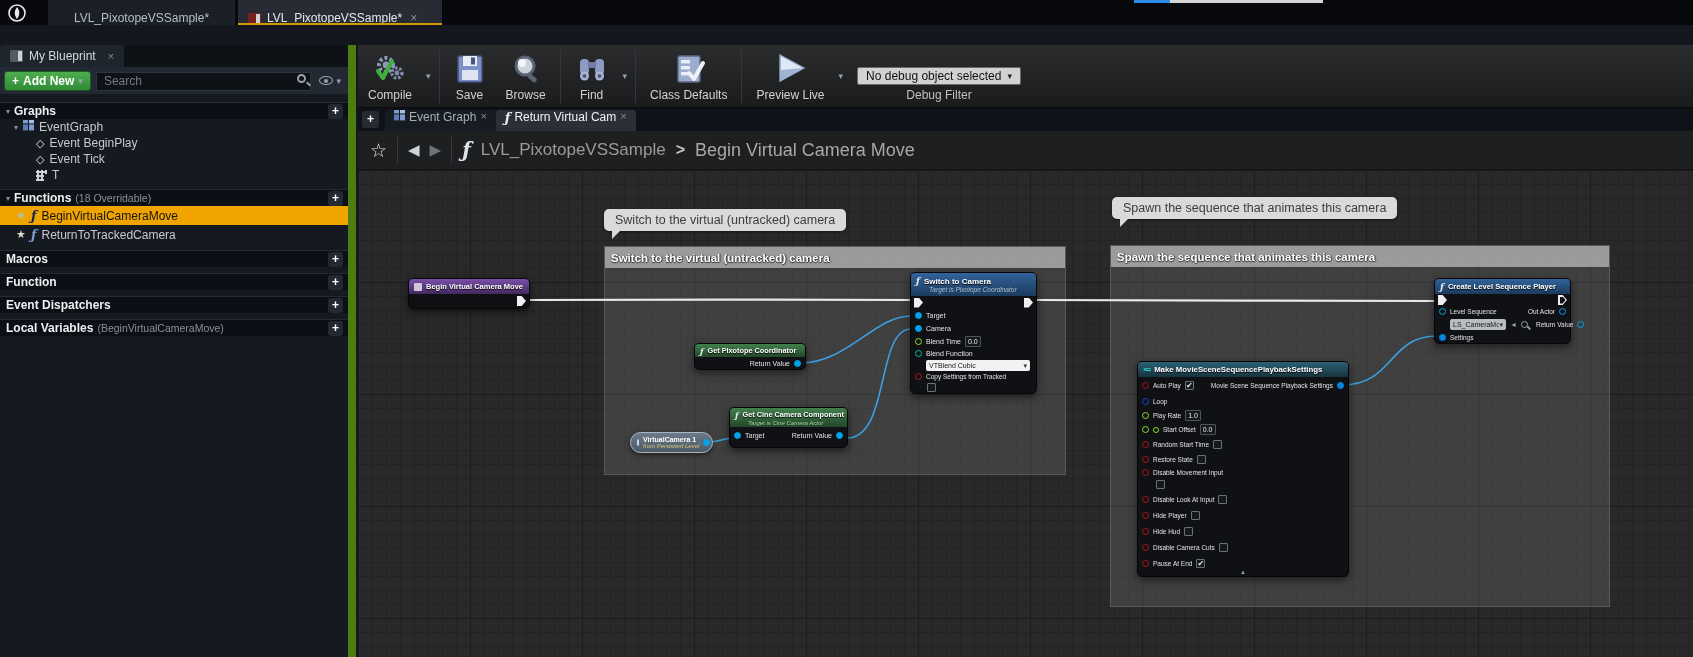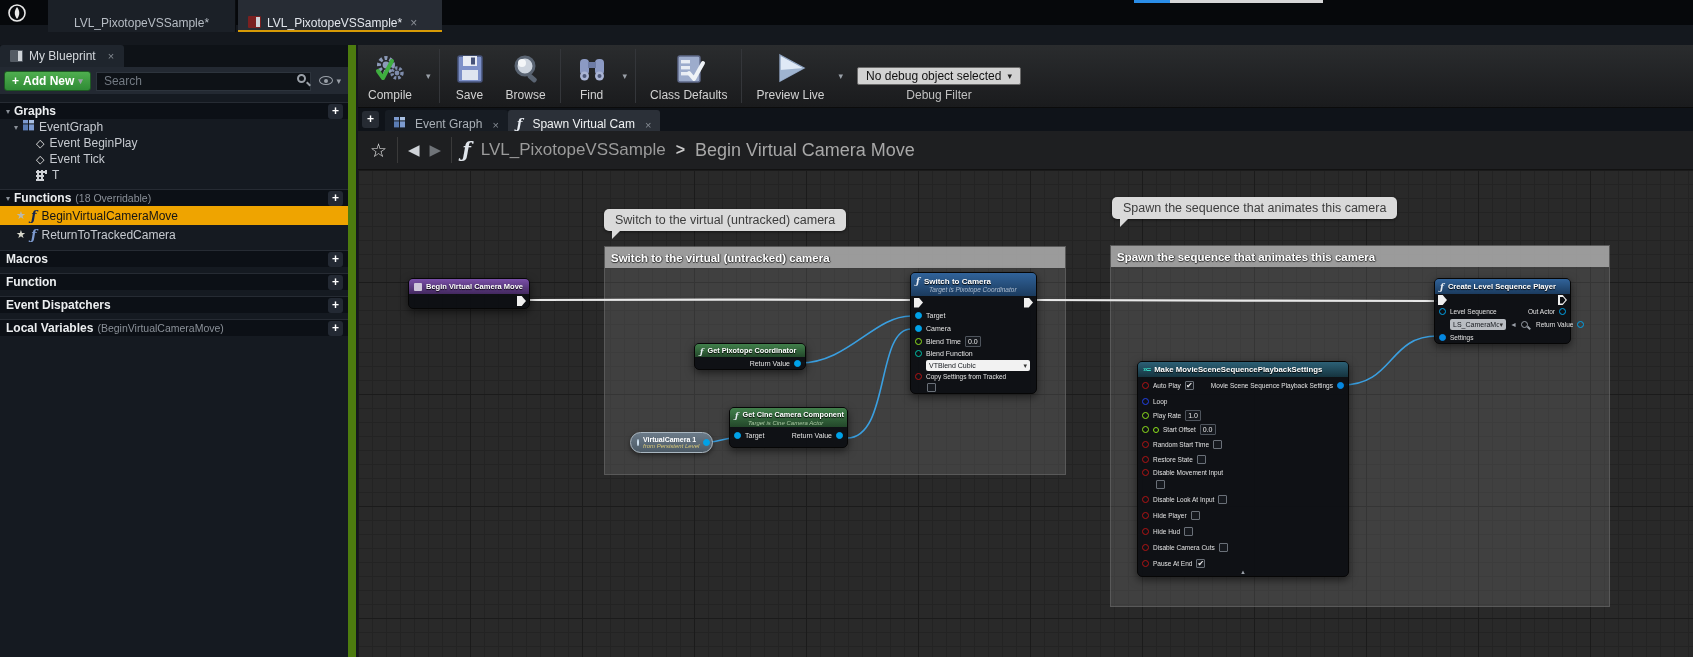--- a/index.html
+++ b/index.html
@@ -3,21 +3,21 @@
 <meta charset="utf-8">
 <style>
   * { margin:0; padding:0; box-sizing:border-box; }
   html,body { background:#000; }
   body { font-family:"Liberation Sans", sans-serif; -webkit-font-smoothing:antialiased; }
   #app { position:relative; width:1693px; height:657px; overflow:hidden; background:#14181e; }
 
   
   .titlebar { position:absolute; left:0; top:0; width:1693px; height:25px; background:#06080b; }
   .ue-logo { position:absolute; left:4px; top:2px; width:26px; height:21px; display:flex; align-items:center; justify-content:center; }
-  .wtab { position:absolute; top:0; height:25px; display:flex; align-items:flex-start; gap:6px; padding:16px 10px; font-size:12px; color:#b6bcc4; background:#1b2027; }
+  .wtab { position:absolute; top:0; height:25px; display:flex; align-items:flex-end; gap:6px; padding:0 10px; font-size:12px; color:#b6bcc4; background:#1b2027; }
   .wtab.t1 { left:48px; width:188px; justify-content:center; border-right:1px solid #0a0c0f; }
   .wtab.t2 { left:238px; width:204px; background:#272c34; color:#e2e6ec; }
   .wtab.t2::after { content:""; position:absolute; left:0; right:0; bottom:0; height:2px; background:#d69a06; }
   .book-ico { width:13px; height:12px; border-radius:1px; background:#7a2020; position:relative; flex:0 0 auto; }
   .book-ico::after { content:""; position:absolute; right:1px; top:1px; bottom:1px; width:4px; background:#cfd3d8; }
   .wtab .x { color:#8b9097; font-size:12px; margin-left:2px; }
   .sliver-blue { position:absolute; left:1134px; top:0; width:36px; height:3px; background:#2a8de8; }
   .sliver-light { position:absolute; left:1170px; top:0; width:153px; height:3px; background:#d6d6d8; }
 
   
@@ -76,21 +76,21 @@
   .tb-caret { align-self:center; color:#9aa0a8; font-size:9px; padding:0 4px; }
   .tb-ico { height:34px; display:flex; align-items:center; justify-content:center; }
   .dbg-wrap { display:flex; flex-direction:column; align-items:center; justify-content:flex-end; padding:4px 10px 5px; gap:3px; }
   .dbg-drop { background:#d2d2d2; border:1px solid #6a6a6a; border-radius:2px; color:#111; font-size:12px; padding:1px 8px; display:flex; gap:6px; align-items:center; }
   .dbg-drop .caret { color:#222; }
   .dbg-lbl { font-size:12px; color:#c0c0c0; }
 
   
   .doctabs { position:absolute; left:358px; top:108px; width:1335px; height:23px; background:#0f1319; display:flex; align-items:flex-end; }
   .addtab { width:17px; height:17px; margin:0 6px 3px 4px; background:#262b33; border-radius:3px; color:#fff; font-weight:bold; font-size:12px; text-align:center; line-height:16px; }
-  .dtab { height:21px; display:flex; align-items:flex-end; gap:10px; padding:0 9px; font-size:12px; border-radius:3px 3px 0 0; }
+  .dtab { height:21px; display:flex; align-items:flex-start; gap:4px; padding:0 9px; font-size:12px; border-radius:3px 3px 0 0; }
   .dtab.inactive { background:#171c23; color:#aab0b7; }
   .dtab.active { background:#2b3038; color:#f0f2f4; }
   .dtab .x { color:#868c94; font-size:11px; }
   .dtab .fsym { color:#e8ecf2; font-size:13px; }
 
   .breadcrumb { position:absolute; left:358px; top:131px; width:1335px; height:39px; background:#1e1f21; border-bottom:1px solid #121212; display:flex; align-items:center; gap:10px; padding-left:12px; }
   .bc-star { font-size:19px; color:#e8e8e8; }
   .bc-sep { width:1px; height:26px; background:#3a3a3a; }
   .bc-arrow { font-size:15px; }
   .bc-back { color:#cfd3d8; } .bc-fwd { color:#6f7378; }
@@ -367,21 +367,21 @@
             <rect x="0" y="0" width="5" height="3.4" fill="#7d9bd0"></rect>
             <rect x="6" y="0" width="5" height="3.4" fill="#a9c0e4"></rect>
             <rect x="0" y="4.4" width="5" height="6" fill="#5a7cb4"></rect>
             <rect x="6" y="4.4" width="5" height="6" fill="#7d9bd0"></rect>
           </svg></span>
       <span>Event Graph</span>
       <span class="x">×</span>
     </div>
     <div class="dtab active">
       <span class="fsym">ƒ</span>
-      <span>Spawn Virtual Cam</span>
+      <span>Return Virtual Cam</span>
       <span class="x">×</span>
     </div>
   </div>
 
   <div class="breadcrumb">
     <span class="bc-star">☆</span>
     <span class="bc-sep"></span>
     <span class="bc-arrow bc-back">◀</span>
     <span class="bc-arrow bc-fwd">▶</span>
     <span class="bc-sep"></span>

